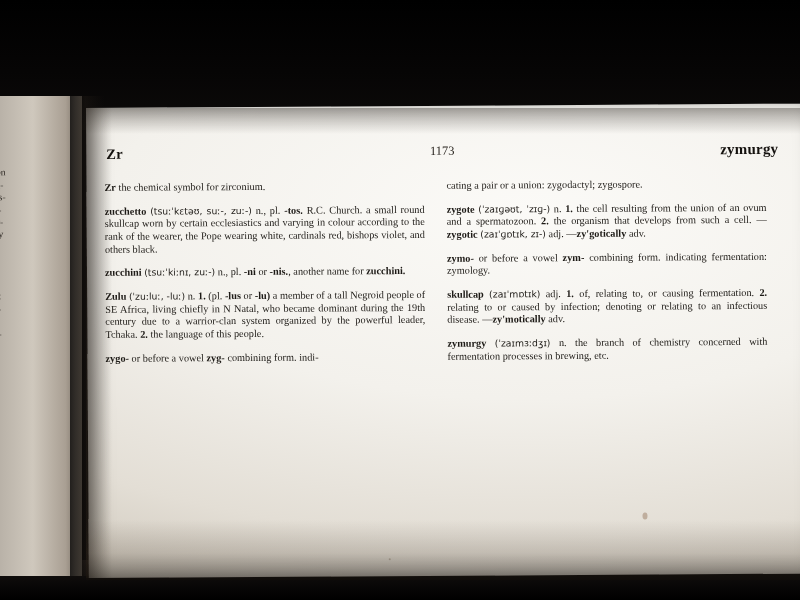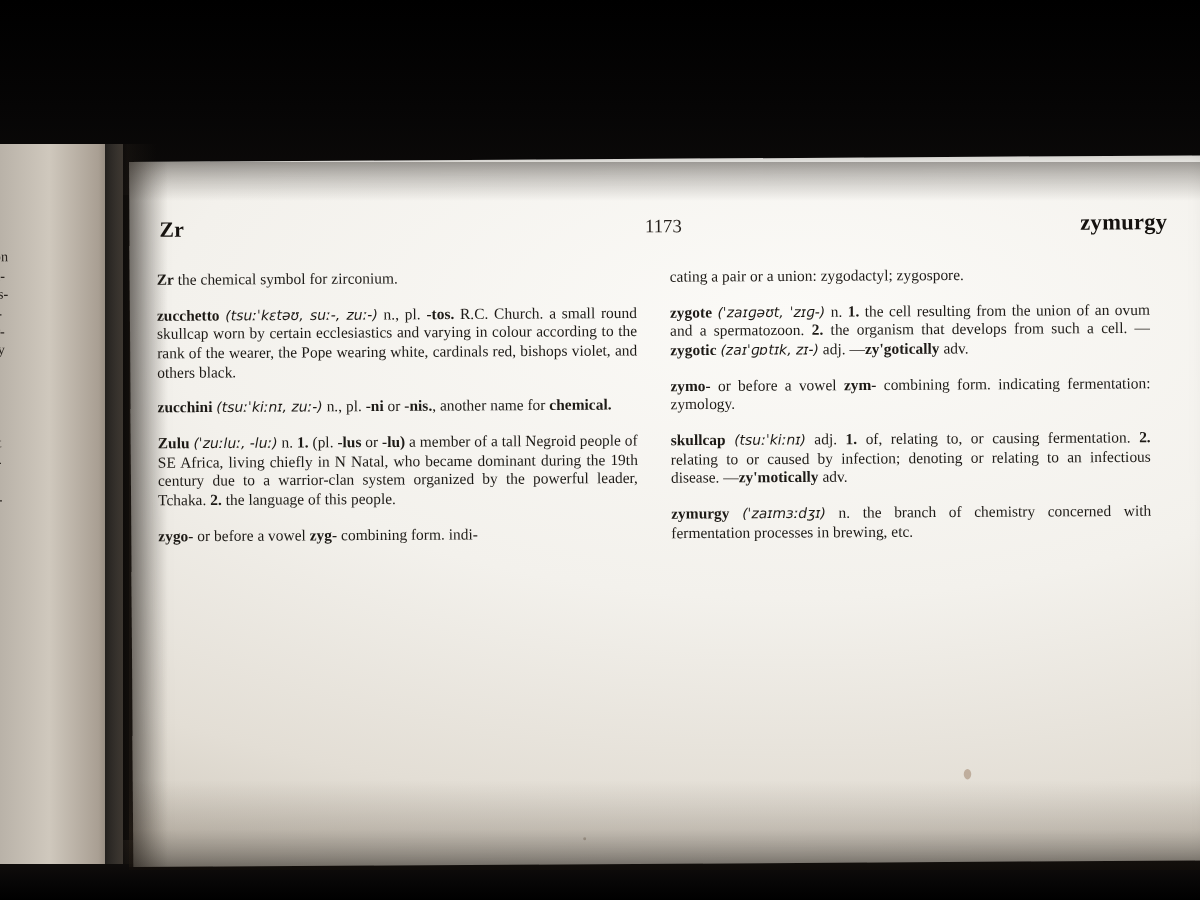--- a/index.html
+++ b/index.html
@@ -108,21 +108,20 @@
     font-weight: bold;
   }
   .entry .ital {
   }
   .entry .bold {
     font-weight: bold;
   }
   .entry .pron {
     font-family: "DejaVu Sans", sans-serif;
     font-size: 9.3px;
-    font-style: italic;
   }
   .cont {
     text-indent: 0;
   }
   
   .speck {
     position: absolute;
     border-radius: 50%;
     background: rgba(120,80,50,0.35);
   }
@@ -192,29 +191,29 @@
       <div class="running-head">
         <span class="rh-left">Zr</span>
         <span class="rh-center">1173</span>
         <span class="rh-right">zymurgy</span>
       </div>
 
       <div class="columns">
         <div class="col" id="col-left">
             <p class="entry"><span class="bold">Zr</span> <span class="ital">the chemical symbol for</span> zirconium.</p>
             <p class="entry"><span class="hw">zucchetto</span> <span class="pron">(tsuːˈkɛtəʊ, suː-, zuː-)</span> <span class="ital">n., pl.</span> <span class="bold">-tos.</span> <span class="ital">R.C. Church.</span> a small round skullcap worn by certain ecclesiastics and varying in colour according to the rank of the wearer, the Pope wearing white, cardinals red, bishops violet, and others black.</p>
-            <p class="entry"><span class="hw">zucchini</span> <span class="pron">(tsuːˈkiːnɪ, zuː-)</span> <span class="ital">n., pl.</span> <span class="bold">-ni</span> <span class="ital">or</span> <span class="bold">-nis.</span>, another name for <span class="bold">chemical.</span></p>
+            <p class="entry"><span class="hw">zucchini</span> <span class="pron">(tsuːˈkiːnɪ, zuː-)</span> <span class="ital">n., pl.</span> <span class="bold">-ni</span> <span class="ital">or</span> <span class="bold">-nis.</span>, another name for <span class="bold">zucchini.</span></p>
             <p class="entry"><span class="hw">Zulu</span> <span class="pron">(ˈzuːluː, -luː)</span> <span class="ital">n.</span> <span class="bold">1.</span> <span class="ital">(pl.</span> <span class="bold">-lus</span> <span class="ital">or</span> <span class="bold">-lu)</span> a member of a tall Negroid people of SE Africa, living chiefly in N Natal, who became dominant during the 19th century due to a warrior-clan system organized by the powerful leader, Tchaka. <span class="bold">2.</span> the language of this people.</p>
             <p class="entry"><span class="hw">zygo-</span> <span class="ital">or before a vowel</span> <span class="hw">zyg-</span> <span class="ital">combining form.</span> indi-</p>
           </div>
         <div class="col" id="col-right">
             <p class="entry cont">cating a pair or a union: zygodactyl; zygospore.</p>
             <p class="entry"><span class="hw">zygote</span> <span class="pron">(ˈzaɪɡəʊt, ˈzɪɡ-)</span> <span class="ital">n.</span> <span class="bold">1.</span> the cell resulting from the union of an ovum and a spermatozoon. <span class="bold">2.</span> the organism that develops from such a cell. —<span class="bold">zygotic</span> <span class="pron">(zaɪˈɡɒtɪk, zɪ-)</span> <span class="ital">adj.</span> —<span class="bold">zy'gotically</span> <span class="ital">adv.</span></p>
             <p class="entry"><span class="hw">zymo-</span> <span class="ital">or before a vowel</span> <span class="hw">zym-</span> <span class="ital">combining form.</span> indicating fermentation: zymology.</p>
-            <p class="entry"><span class="hw">skullcap</span> <span class="pron">(tsuːˈkiːnɪ)</span> <span class="ital">adj.</span> <span class="bold">1.</span> of, relating to, or causing fermentation. <span class="bold">2.</span> relating to or caused by infection; denoting or relating to an infectious disease. —<span class="bold">zy'motically</span> <span class="ital">adv.</span></p>
+            <p class="entry"><span class="hw">skullcap</span> <span class="pron">(zaɪˈmɒtɪk)</span> <span class="ital">adj.</span> <span class="bold">1.</span> of, relating to, or causing fermentation. <span class="bold">2.</span> relating to or caused by infection; denoting or relating to an infectious disease. —<span class="bold">zy'motically</span> <span class="ital">adv.</span></p>
             <p class="entry"><span class="hw">zymurgy</span> <span class="pron">(ˈzaɪmɜːdʒɪ)</span> <span class="ital">n.</span> the branch of chemistry concerned with fermentation processes in brewing, etc.</p>
           </div>
       </div>
 
     </div>
 
     <div class="speck" style="left:554px; top:408px; width:5px; height:7px;"></div>
     <div class="speck" style="left:300px; top:452px; width:2px; height:2px; background:rgba(90,70,50,0.3);"></div>
   </div>
 

